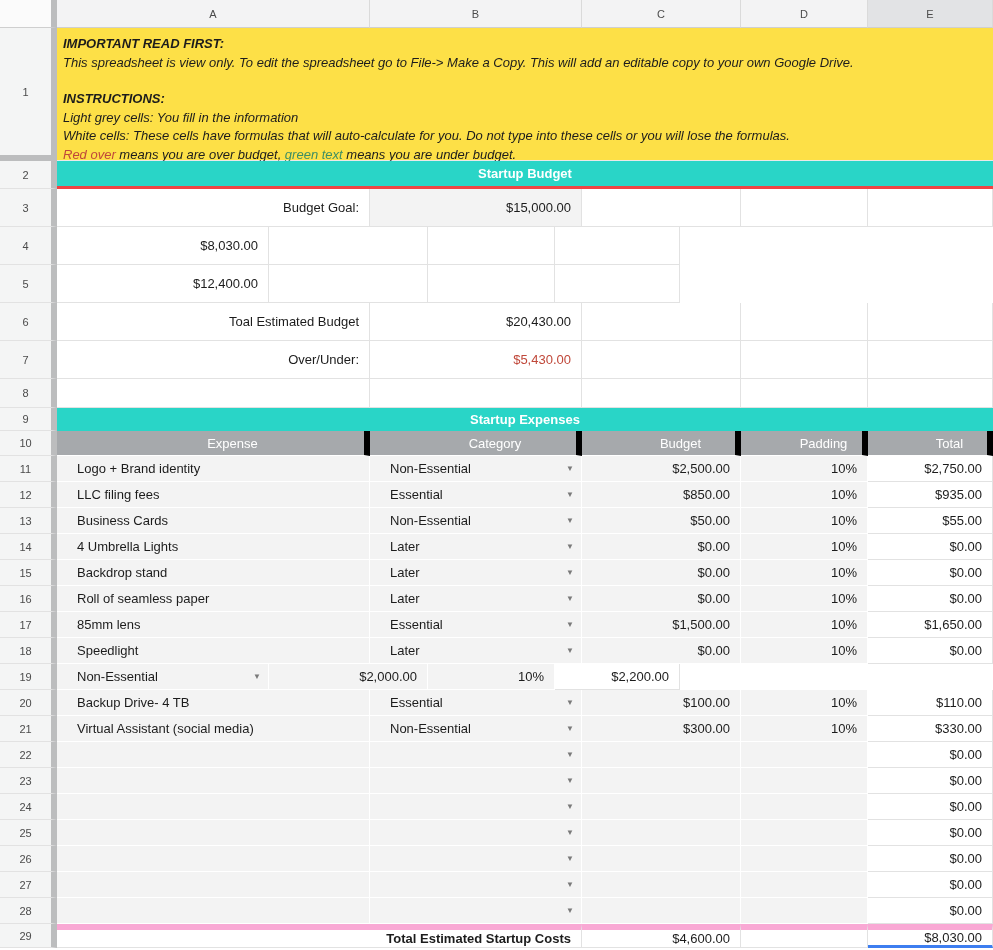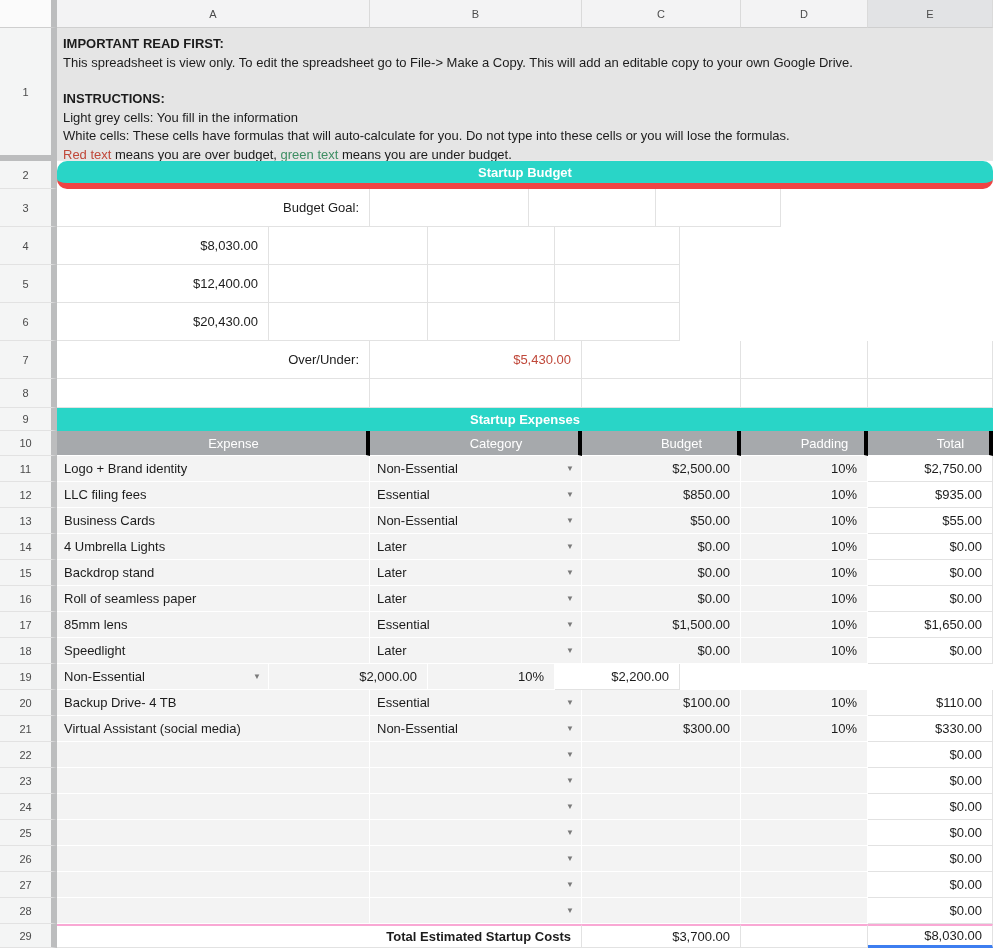--- a/index.html
+++ b/index.html
@@ -22,50 +22,50 @@
   .colh.selected { background:#e2e3e5; }
 
   
   .wA{flex:0 0 313px}.wB{flex:0 0 212px}.wC{flex:0 0 159px}.wD{flex:0 0 127px}
   .wE{flex:0 0 125px}.wAB{flex:0 0 525px}
 
   
   .cell { background:#fff; border-right:1px solid #e2e2e2; border-bottom:1px solid #e2e2e2;
     display:flex; align-items:center; overflow:hidden; white-space:nowrap; }
   .cell.right { justify-content:flex-end; padding-right:10px; }
-  .cell.left  { padding-left:7px; }
+  .cell.left  { padding-left:20px; }
   .cell.fill  { background:#f3f3f3; }
   .cell.wfill { background:#f3f3f3; border-right-color:#ffffff; border-bottom-color:#ffffff; }
   .cell.bold  { font-weight:bold; }
   .red   { color:#c0483a; }
   .green { color:#3e8e63; }
 
   
-  .notes { flex:0 0 936px; background:#e5e5e5; padding:7px 8px 16px 6px;
-    line-height:18.5px; border-bottom:1px solid #e9e9e9; }
+  .notes { flex:0 0 936px; background:#fde047; padding:7px 8px 16px 6px;
+    font-style:italic; line-height:18.5px; border-bottom:1px solid #e9e9e9; }
   .notes .t { font-weight:bold; }
   .notes .blank { height:18px; }
 
   
   .tealbar { flex:0 0 936px; background:#29d5c7; color:#fff; font-weight:bold;
     display:flex; align-items:center; justify-content:center; }
-  .tealbar.blackline { border-bottom:6px solid #ef4444;border-radius:10px; }
+  .tealbar.blackline { border-bottom:3px solid #ef4444; }
 
   
   .ghead { background:#a6a9ac; color:#fff; display:flex; align-items:center;
-    justify-content:center; border-right:4px solid #000000; border-bottom:1px solid #fff;padding-left:44px; }
+    justify-content:center; border-right:6px solid #000000; border-bottom:1px solid #fff;padding-left:44px; }
 
   
   .exp-row { height:26px; }
   .catcell { position:relative; }
   .dd { position:absolute; right:7px; top:50%; transform:translateY(-52%);
     font-size:8px; color:#7a7a7a; line-height:1; }
 
   
-  .totals .cell { border-top:2px solid #f9a8d4; }
+  .totals .cell { border-top:6px solid #f9a8d4; }
   .sel-bottom { border-bottom:3px solid #3d7ef0; }
 
   .h133{height:133px}.h28{height:28px}.h38{height:38px}.h29{height:29px}
   .h23{height:23px}.h25{height:25px}.h26{height:24px}
 </style>
 </head>
 <body>
 
 <div class="sheet">
 
@@ -80,33 +80,34 @@
 
   <div class="row h133">
     <div class="gut frozen">1</div>
     <div class="notes">
       <div class="t">IMPORTANT READ FIRST:</div>
       <div>This spreadsheet is view only. To edit the spreadsheet go to File-&gt; Make a Copy. This will add an editable copy to your own Google Drive.</div>
       <div class="blank"></div>
       <div class="t">INSTRUCTIONS:</div>
       <div>Light grey cells: You fill in the information</div>
       <div>White cells: These cells have formulas that will auto-calculate for you. Do not type into these cells or you will lose the formulas.</div>
-      <div><span class="red">Red text</span><span> means you are over budget, </span><span class="green">green text</span><span> means you are under budget.</span></div>
+      <div><span class="red">Red over</span><span> means you are over budget, </span><span class="green">green text</span><span> means you are under budget.</span></div>
     </div>
   </div>
 
   <div class="row h28">
     <div class="gut">2</div>
     <div class="tealbar blackline">Startup Budget</div>
   </div>
 
   <div id="budget-rows">
   <div class="row h38">
     <div class="gut">3</div>
     <div class="cell wA right">Budget Goal:</div>
+    <div class="cell wB right fill">$15,000.00</div>
     <div class="cell wC"></div>
     <div class="cell wD"></div>
     <div class="cell wE"></div>
   </div>
 
   <div class="row h38">
     <div class="gut">4</div>
     <div class="cell wB right">$8,030.00</div>
     <div class="cell wC"></div>
     <div class="cell wD"></div>
@@ -116,20 +117,21 @@
   <div class="row h38">
     <div class="gut">5</div>
     <div class="cell wB right">$12,400.00</div>
     <div class="cell wC"></div>
     <div class="cell wD"></div>
     <div class="cell wE"></div>
   </div>
 
   <div class="row h38">
     <div class="gut">6</div>
+    <div class="cell wA right">Toal Estimated Budget</div>
     <div class="cell wB right">$20,430.00</div>
     <div class="cell wC"></div>
     <div class="cell wD"></div>
     <div class="cell wE"></div>
   </div>
 
   <div class="row h38">
     <div class="gut">7</div>
     <div class="cell wA right">Over/Under:</div>
     <div class="cell wB right red">$5,430.00</div>
@@ -375,18 +377,18 @@
     </div>
     <div class="cell wC right wfill"></div>
     <div class="cell wD right wfill"></div>
     <div class="cell wE right">$0.00</div>
   </div>
 </div>
 
   <div class="row h26 totals">
     <div class="gut">29</div>
     <div class="cell wAB right bold">Total Estimated Startup Costs</div>
-    <div class="cell wC right">$3,700.00</div>
+    <div class="cell wC right">$4,600.00</div>
     <div class="cell wD"></div>
     <div class="cell wE right sel-bottom">$8,030.00</div>
   </div>
 
 </div>
 
 </body></html>

